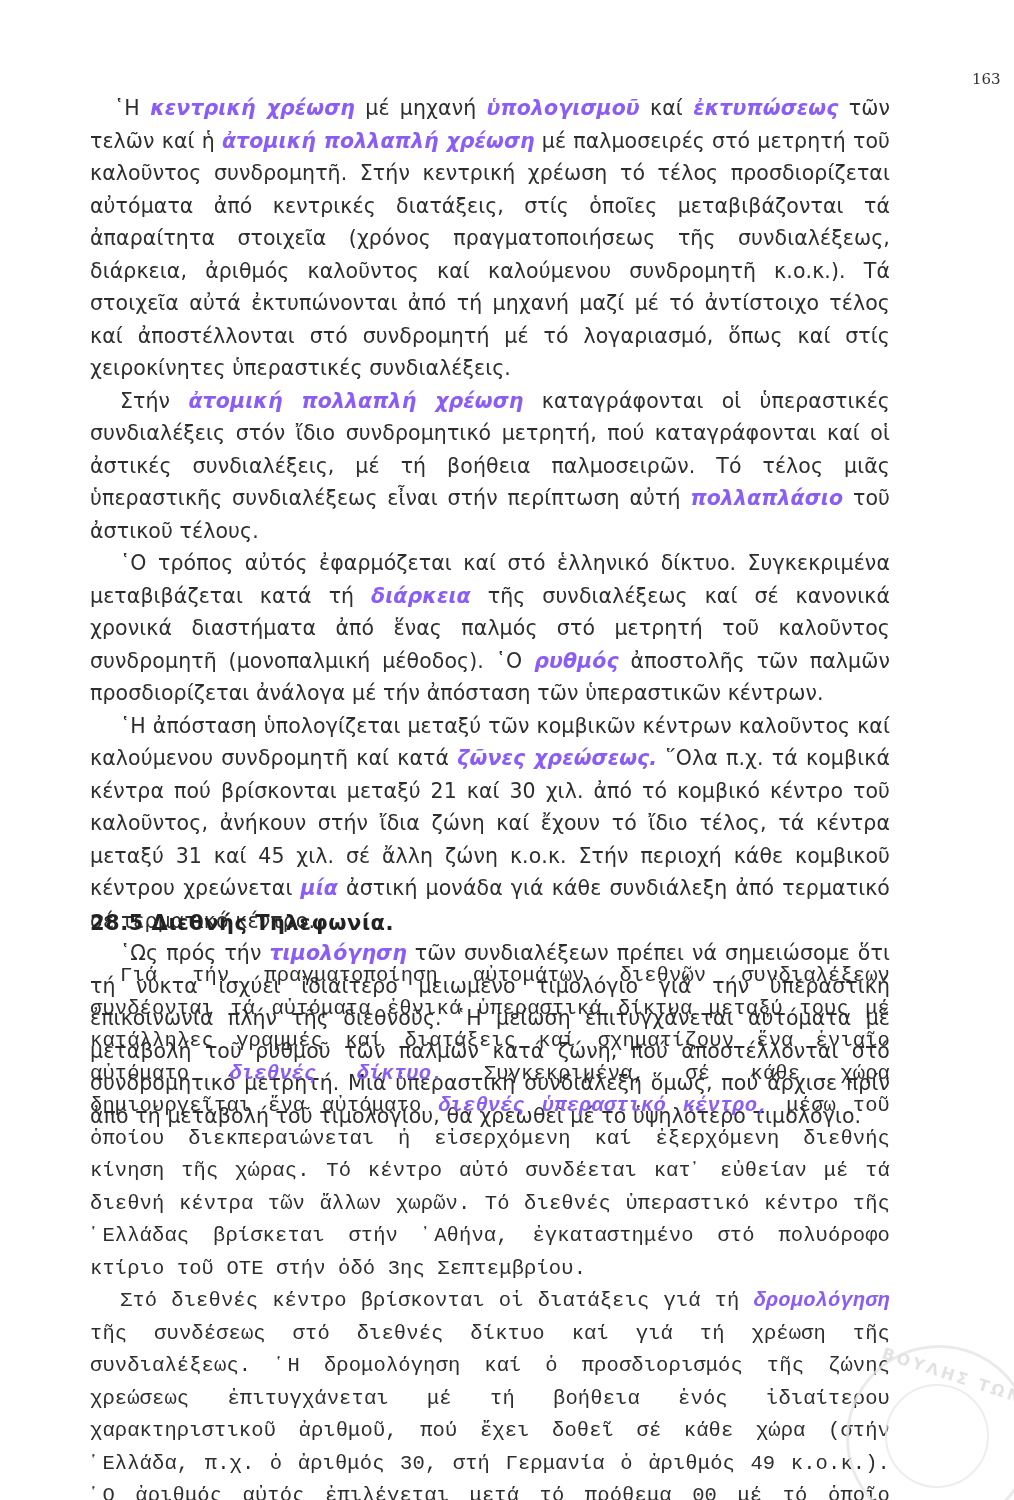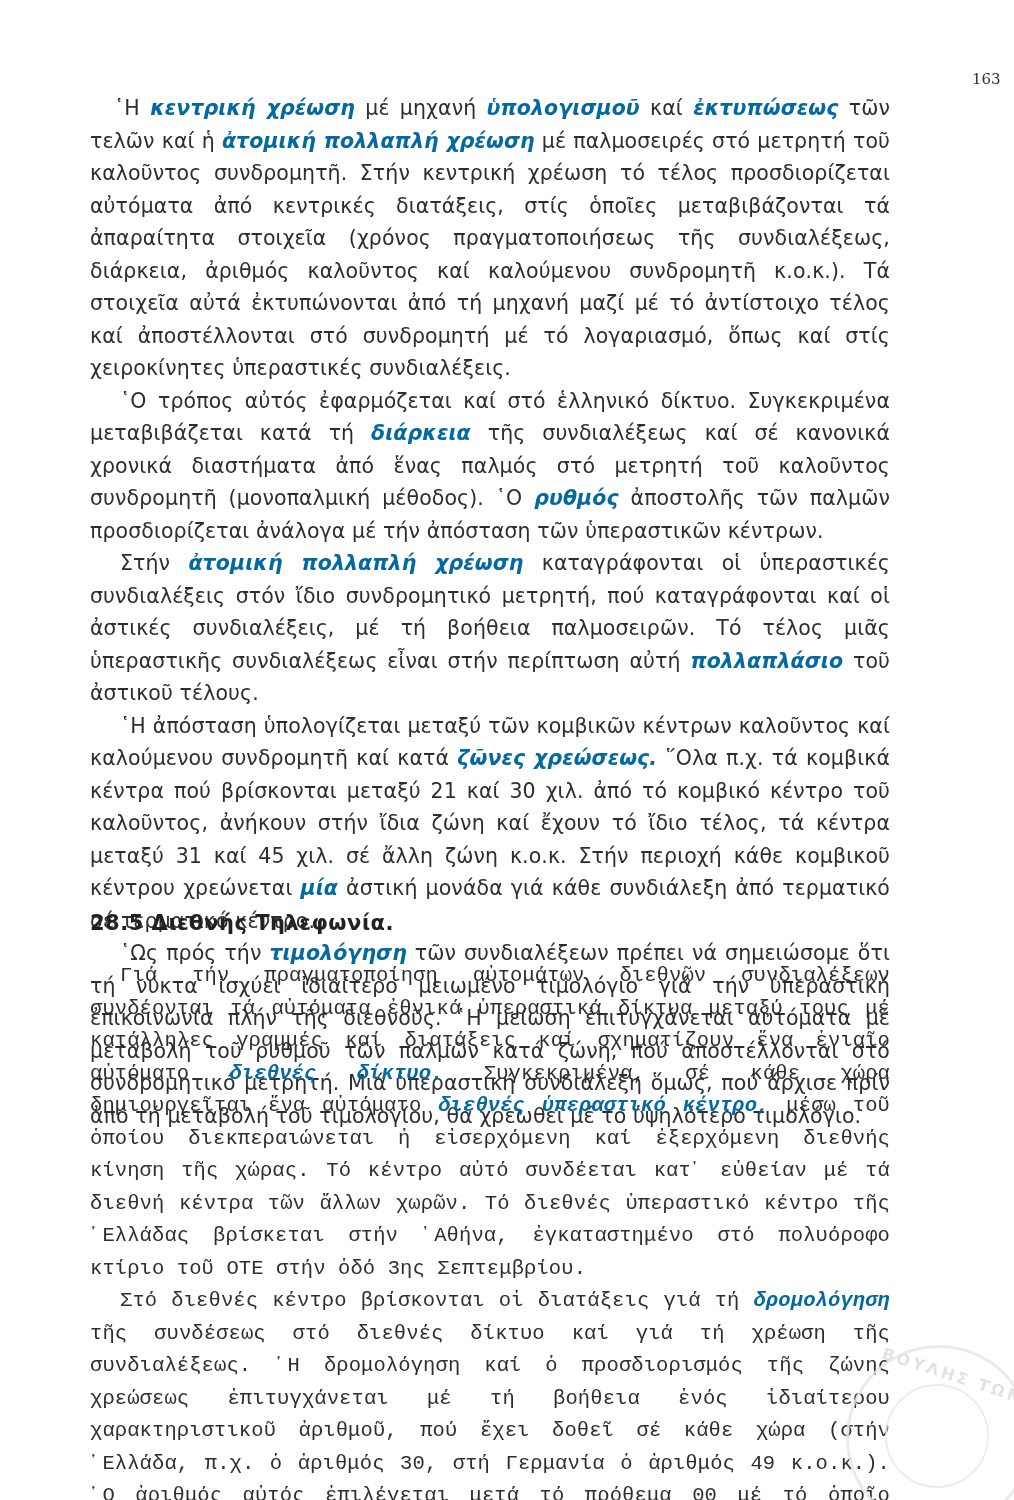--- a/index.html
+++ b/index.html
@@ -17,43 +17,43 @@
     text-align: justify; letter-spacing: 0.1px; color: #2e2e2e;
   }
   .text-block p { margin: 0; text-indent: 30px; }
   .text-block p.first { text-indent: 24px; }
   .block-1 { top: 92px; }
   .block-2 { top: 960px; font-family: Liberation Mono, monospace; }
   .section-heading {
     position: absolute; top: 911px; left: 90px; font-size: 21px; font-weight: bold;
     color: #222; letter-spacing: 0.5px;
   }
-  b.emph { font-weight: bold; font-style: italic; color: #0369a1; }
+  b.emph { font-weight: bold; font-style: italic; color: #8b5cf6; }
   .stamp {
     position: absolute; left: 846px; top: 1345px; width: 180px; height: 180px;
     border-radius: 50%; border: 3px solid #e6e6e6; opacity: 0.8;
   }
   .stamp-inner {
     position: absolute; left: 36px; top: 36px; width: 100px; height: 100px;
     border-radius: 50%; border: 2px solid #e9e9e9;
   }
   .stamp-text {
     position: absolute; left: 30px; top: 18px; font-size: 16px; color: #dcdcdc;
     font-weight: bold; transform: rotate(18deg); letter-spacing: 3px;
   }
 </style>
 </head>
 <body>
 
 <div class="page-number">163</div>
 
 <div class="text-block block-1">
   <p class="first">῾Η <b class="emph">κεντρική χρέωση</b> μέ μηχανή <b class="emph">ὑπολογισμοῦ</b> καί <b class="emph">ἐκτυπώσεως</b> τῶν τελῶν καί ἡ <b class="emph">ἀτομική πολλαπλή χρέωση</b> μέ παλμοσειρές στό μετρητή τοῦ καλοῦντος συνδρομητῆ. Στήν κεντρική χρέωση τό τέλος προσδιορίζεται αὐτόματα ἀπό κεντρικές διατάξεις, στίς ὁποῖες μεταβιβάζονται τά ἀπαραίτητα στοιχεῖα (χρόνος πραγματοποιήσεως τῆς συνδιαλέξεως, διάρκεια, ἀριθμός καλοῦντος καί καλούμενου συνδρομητῆ κ.ο.κ.). Τά στοιχεῖα αὐτά ἐκτυπώνονται ἀπό τή μηχανή μαζί μέ τό ἀντίστοιχο τέλος καί ἀποστέλλονται στό συνδρομητή μέ τό λογαριασμό, ὅπως καί στίς χειροκίνητες ὑπεραστικές συνδιαλέξεις.</p>
+  <p>Στήν <b class="emph">ἀτομική πολλαπλή χρέωση</b> καταγράφονται οἱ ὑπεραστικές συνδιαλέξεις στόν ἴδιο συνδρομητικό μετρητή, πού καταγράφονται καί οἱ ἀστικές συνδιαλέξεις, μέ τή βοήθεια παλμοσειρῶν. Τό τέλος μιᾶς ὑπεραστικῆς συνδιαλέξεως εἶναι στήν περίπτωση αὐτή <b class="emph">πολλαπλάσιο</b> τοῦ ἀστικοῦ τέλους.</p>
   <p>῾Ο τρόπος αὐτός ἐφαρμόζεται καί στό ἑλληνικό δίκτυο. Συγκεκριμένα μεταβιβάζεται κατά τή <b class="emph">διάρκεια</b> τῆς συνδιαλέξεως καί σέ κανονικά χρονικά διαστήματα ἀπό ἕνας παλμός στό μετρητή τοῦ καλοῦντος συνδρομητῆ (μονοπαλμική μέθοδος). ῾Ο <b class="emph">ρυθμός</b> ἀποστολῆς τῶν παλμῶν προσδιορίζεται ἀνάλογα μέ τήν ἀπόσταση τῶν ὑπεραστικῶν κέντρων.</p>
-  <p>Στήν <b class="emph">ἀτομική πολλαπλή χρέωση</b> καταγράφονται οἱ ὑπεραστικές συνδιαλέξεις στόν ἴδιο συνδρομητικό μετρητή, πού καταγράφονται καί οἱ ἀστικές συνδιαλέξεις, μέ τή βοήθεια παλμοσειρῶν. Τό τέλος μιᾶς ὑπεραστικῆς συνδιαλέξεως εἶναι στήν περίπτωση αὐτή <b class="emph">πολλαπλάσιο</b> τοῦ ἀστικοῦ τέλους.</p>
   <p>῾Η ἀπόσταση ὑπολογίζεται μεταξύ τῶν κομβικῶν κέντρων καλοῦντος καί καλούμενου συνδρομητῆ καί κατά <b class="emph">ζῶνες χρεώσεως.</b> ῞Ολα π.χ. τά κομβικά κέντρα πού βρίσκονται μεταξύ 21 καί 30 χιλ. ἀπό τό κομβικό κέντρο τοῦ καλοῦντος, ἀνήκουν στήν ἴδια ζώνη καί ἔχουν τό ἴδιο τέλος, τά κέντρα μεταξύ 31 καί 45 χιλ. σέ ἄλλη ζώνη κ.ο.κ. Στήν περιοχή κάθε κομβικοῦ κέντρου χρεώνεται <b class="emph">μία</b> ἀστική μονάδα γιά κάθε συνδιάλεξη ἀπό τερματικό σέ τερματικό κέντρο.</p>
   <p>῾Ως πρός τήν <b class="emph">τιμολόγηση</b> τῶν συνδιαλέξεων πρέπει νά σημειώσομε ὅτι τή νύκτα ἰσχύει ἰδιαίτερο μειωμένο τιμολόγιο γιά τήν ὑπεραστική ἐπικοινωνία πλήν τῆς διεθνοῦς. ῾Η μείωση ἐπιτυγχάνεται αὐτόματα μέ μεταβολή τοῦ ρυθμοῦ τῶν παλμῶν κατά ζώνη, πού ἀποστέλλονται στό συνδρομητικό μετρητή. Μιά ὑπεραστική συνδιάλεξη ὅμως, πού ἄρχισε πρίν ἀπό τή μεταβολή τοῦ τιμολογίου, θά χρεωθεῖ μέ τό ὑψηλότερο τιμολόγιο.</p>
 </div>
 
 <div class="section-heading">28.5 Διεθνής Τηλεφωνία.</div>
 
 <div class="text-block block-2">
   <p>Γιά τήν πραγματοποίηση αὐτομάτων διεθνῶν συνδιαλέξεων συνδέονται τά αὐτόματα ἐθνικά ὑπεραστικά δίκτυα μεταξύ τους μέ κατάλληλες γραμμές καί διατάξεις καί σχηματίζουν ἕνα ἑνιαῖο αὐτόματο <b class="emph">διεθνές δίκτυο.</b> Συγκεκριμένα, σέ κάθε χώρα δημιουργεῖται ἕνα αὐτόματο <b class="emph">διεθνές ὑπεραστικό κέντρο,</b> μέσω τοῦ ὁποίου διεκπεραιώνεται ἡ εἰσερχόμενη καί ἐξερχόμενη διεθνής κίνηση τῆς χώρας. Τό κέντρο αὐτό συνδέεται κατ᾽ εὐθείαν μέ τά διεθνή κέντρα τῶν ἄλλων χωρῶν. Τό διεθνές ὑπεραστικό κέντρο τῆς ῾Ελλάδας βρίσκεται στήν ᾽Αθήνα, ἐγκαταστημένο στό πολυόροφο κτίριο τοῦ ΟΤΕ στήν ὁδό 3ης Σεπτεμβρίου.</p>
   <p>Στό διεθνές κέντρο βρίσκονται οἱ διατάξεις γιά τή <b class="emph">δρομολόγηση</b> τῆς συνδέσεως στό διεθνές δίκτυο καί γιά τή χρέωση τῆς συνδιαλέξεως. ῾Η δρομολόγηση καί ὁ προσδιορισμός τῆς ζώνης χρεώσεως ἐπιτυγχάνεται μέ τή βοήθεια ἑνός ἰδιαίτερου χαρακτηριστικοῦ ἀριθμοῦ, πού ἔχει δοθεῖ σέ κάθε χώρα (στήν ῾Ελλάδα, π.χ. ὁ ἀριθμός 30, στή Γερμανία ὁ ἀριθμός 49 κ.ο.κ.). ῾Ο ἀριθμός αὐτός ἐπιλέγεται μετά τό πρόθεμα 00 μέ τό ὁποῖο διακρίνονται οἱ διεθνεῖς κλήσεις ἀπό τίς ἀστικές καί τίς</p>
 </div>

